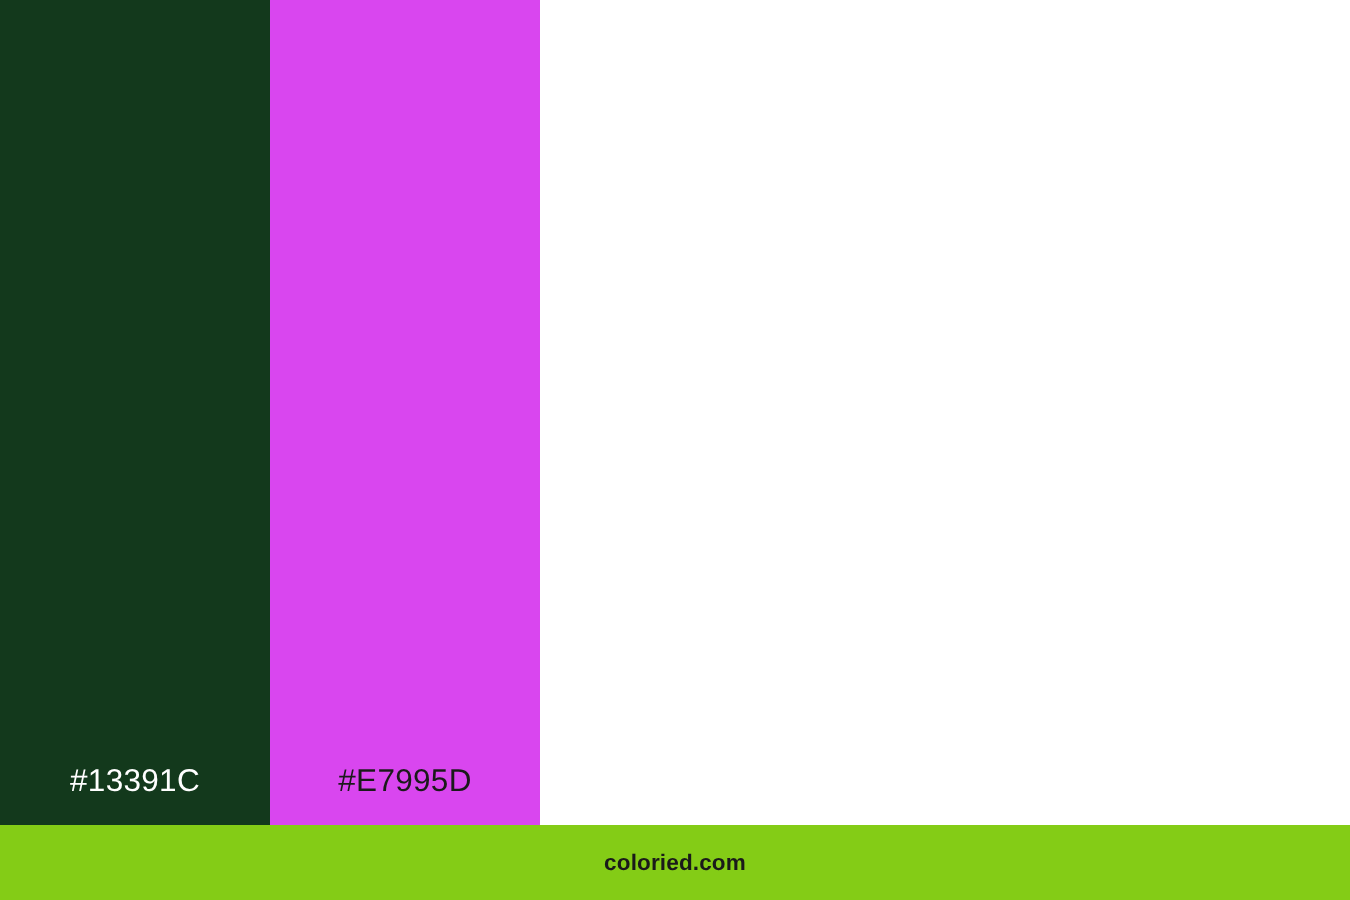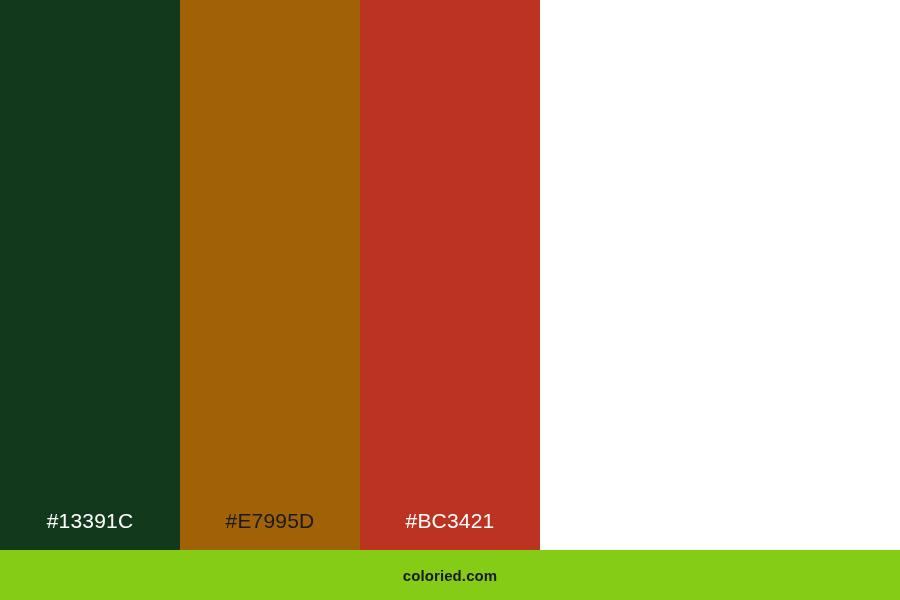--- a/index.html
+++ b/index.html
@@ -86,28 +86,25 @@
 
 <div class="palette-page" style="background-color: rgb(255, 255, 255);">
 
   <div class="swatch-strip">
 
     <div class="swatch" style="background-color: rgb(19, 57, 28);">
       <span class="swatch-label" style="color: rgb(255, 255, 255);">#13391C</span>
     </div>
 
 
-    <div class="swatch" style="background-color: #a16207;">
+    <div class="swatch" style="background-color: #d946ef;">
       <span class="swatch-label" style="color: rgb(26, 26, 26);">#E7995D</span>
     </div>
 
 
-    <div class="swatch" style="background-color: rgb(188, 52, 33);">
-      <span class="swatch-label" style="color: rgb(255, 255, 255);">#BC3421</span>
-    </div>
 
   </div>
 
   <div class="footer-band" style="background-color: #84cc16;">
     <span class="footer-brand" style="color: rgb(26, 26, 26);">coloried.com</span>
   </div>
 
 </div>
 
 </body></html>

